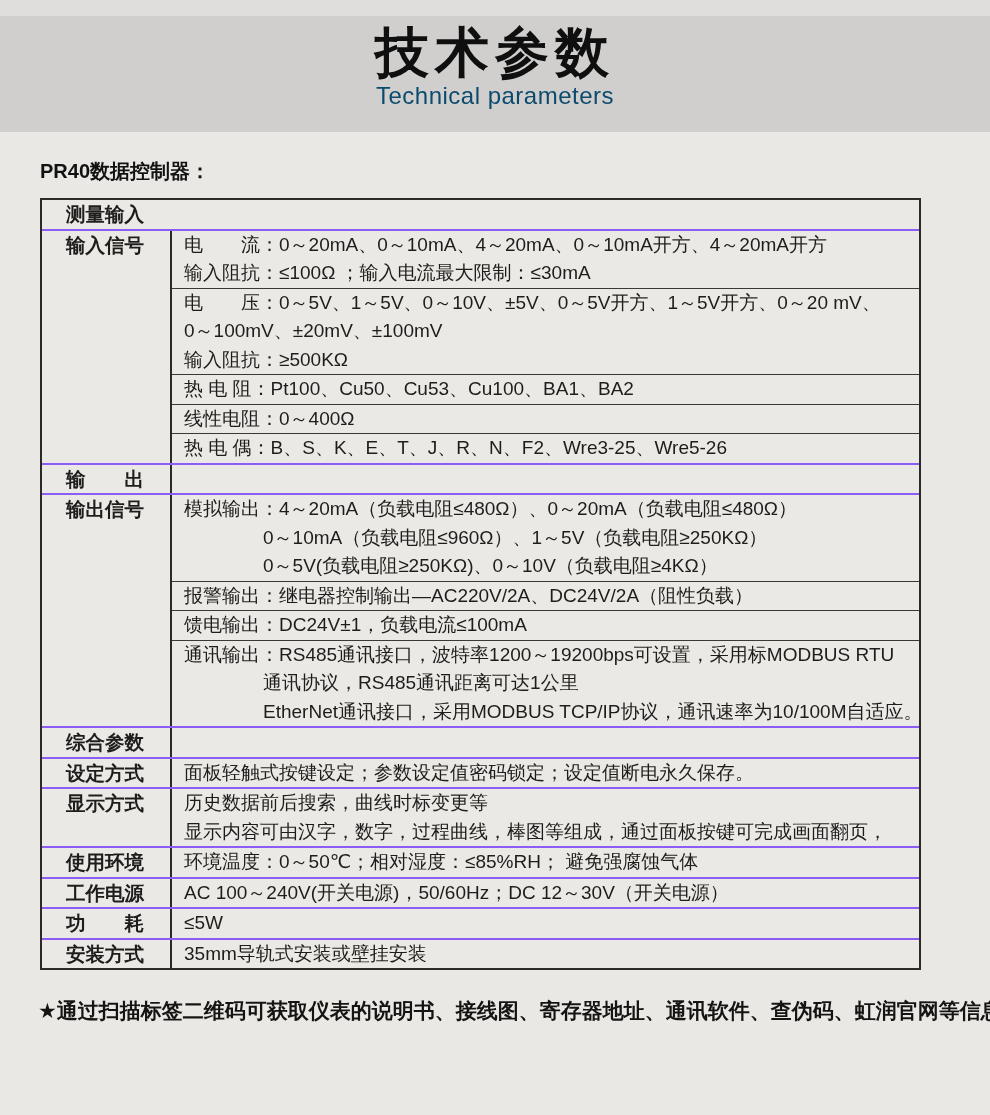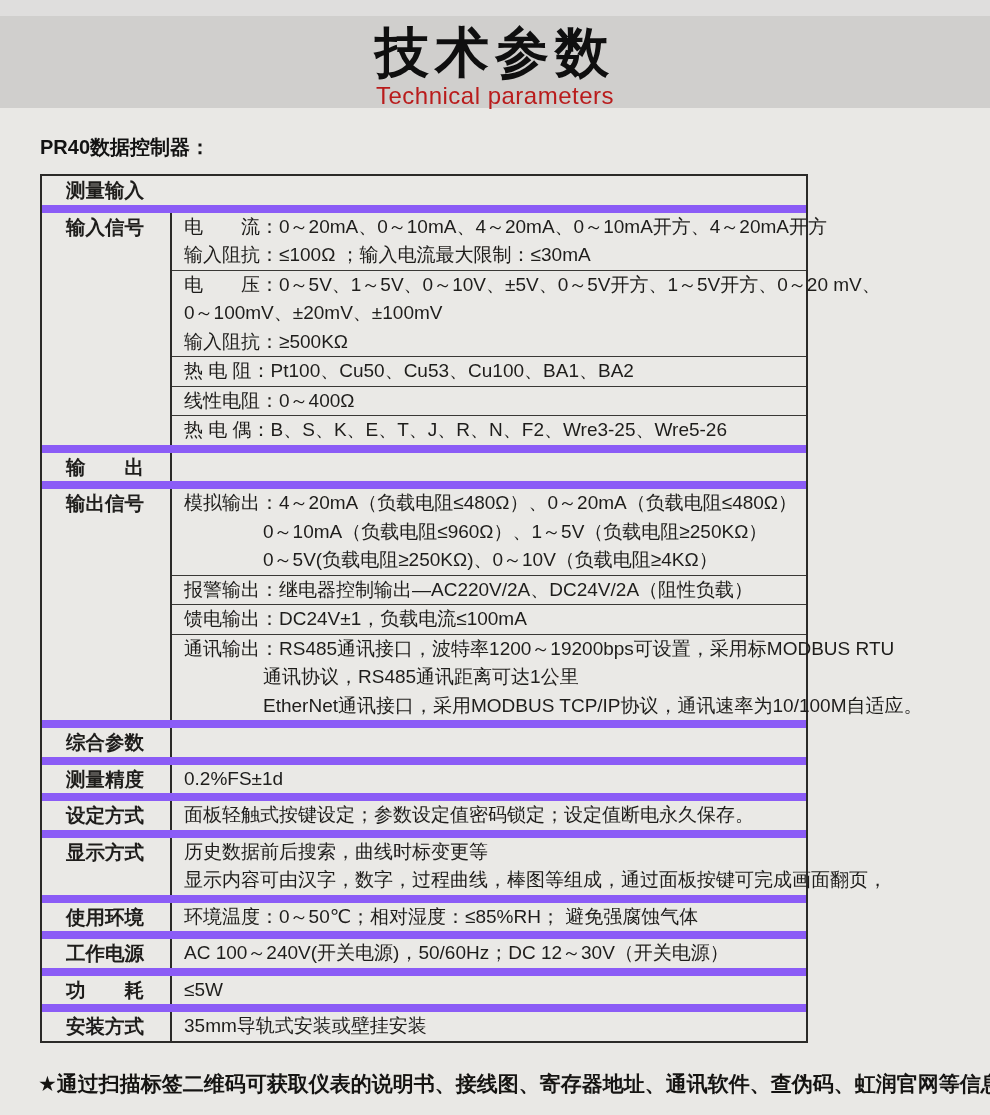--- a/index.html
+++ b/index.html
@@ -8,55 +8,55 @@
     background:#e9e8e5;
     font-family:"Liberation Sans","DejaVu Sans",sans-serif;
     color:#1e1d1b;
     overflow:hidden;
     position:relative;
   }
   
   .top-strip{height:16px;background:#dfdedd;}
   .band{
     background:#d0cfcd;
-    height:92px;
+    height:116px;
     text-align:center;
     padding-top:6px;
     box-sizing:border-box;
   }
   .band .title-cn{
     font-size:54px;
     font-weight:900;
     letter-spacing:6px;
     color:#0f0f0f;
     line-height:60px;
   }
   .band .title-en{
     font-size:24px;
     font-weight:400;
-    color:#b91c1c;
+    color:#0c4a6e;
     line-height:28px;
     letter-spacing:0.5px;
   }
   
   .subtitle{
     margin:26px 0 13px 40px;
     font-size:20px;
     font-weight:700;
     color:#121212;
   }
   
   .t-table{
     margin-left:40px;
-    width:768px;
+    width:881px;
     box-sizing:border-box;
     border:2px solid #2b2a28;
     background:#eae9e6;
   }
-  .t-row{display:flex;border-top:8px solid #8b5cf6;}
+  .t-row{display:flex;border-top:2px solid #8b5cf6;}
   .t-row:first-child{border-top:none;}
   .t-label{
     flex:0 0 128px;
     box-sizing:border-box;
     padding-left:24px;
     font-weight:700;
     font-size:19.5px;
     line-height:28.5px;
     white-space:nowrap;
   }
@@ -146,28 +146,20 @@
           <div class="t-line indent">通讯协议，RS485通讯距离可达1公里</div>
           <div class="t-line indent">EtherNet通讯接口，采用MODBUS TCP/IP协议，通讯速率为10/100M自适应。</div>
         </div>
       </div>
     </div>
     <div class="t-row">
       <div class="t-label">综合参数</div>
       <div class="t-content"></div>
     </div>
     <div class="t-row">
-      <div class="t-label">测量精度</div>
-      <div class="t-content">
-        <div class="t-section">
-          <div class="t-line">0.2%FS±1d</div>
-        </div>
-      </div>
-    </div>
-    <div class="t-row">
       <div class="t-label">设定方式</div>
       <div class="t-content">
         <div class="t-section">
           <div class="t-line">面板轻触式按键设定；参数设定值密码锁定；设定值断电永久保存。</div>
         </div>
       </div>
     </div>
     <div class="t-row">
       <div class="t-label">显示方式</div>
       <div class="t-content">

